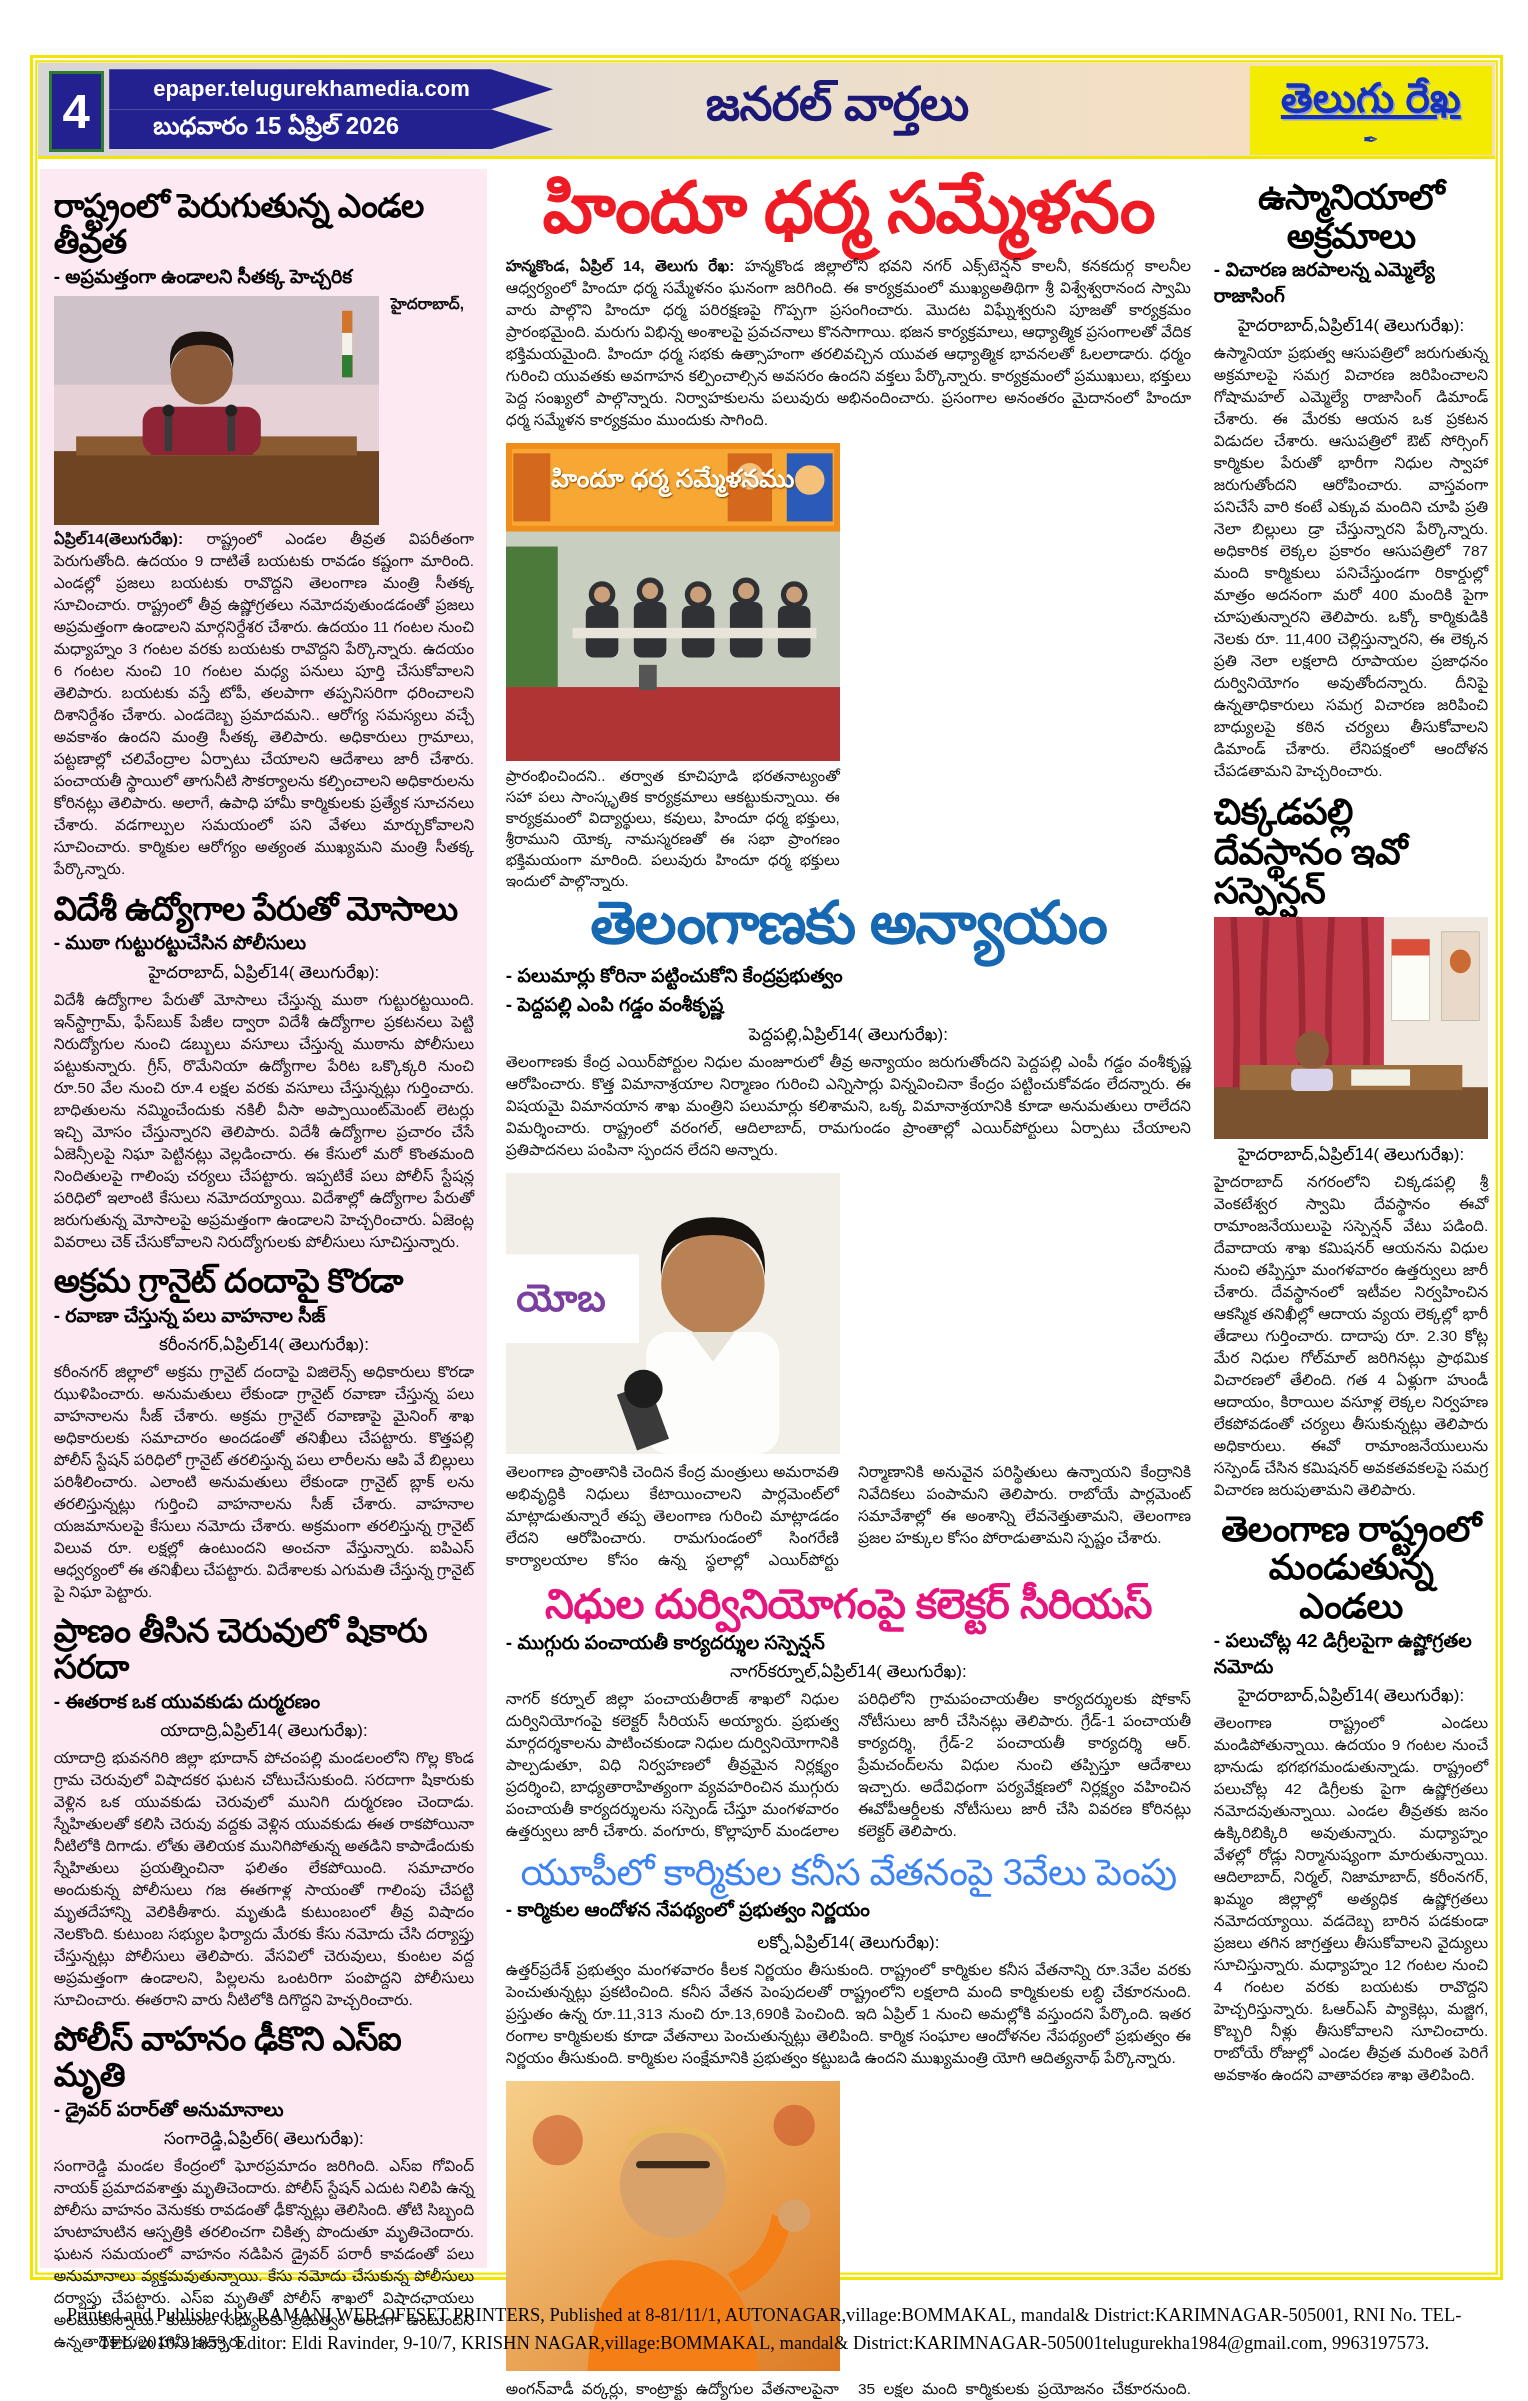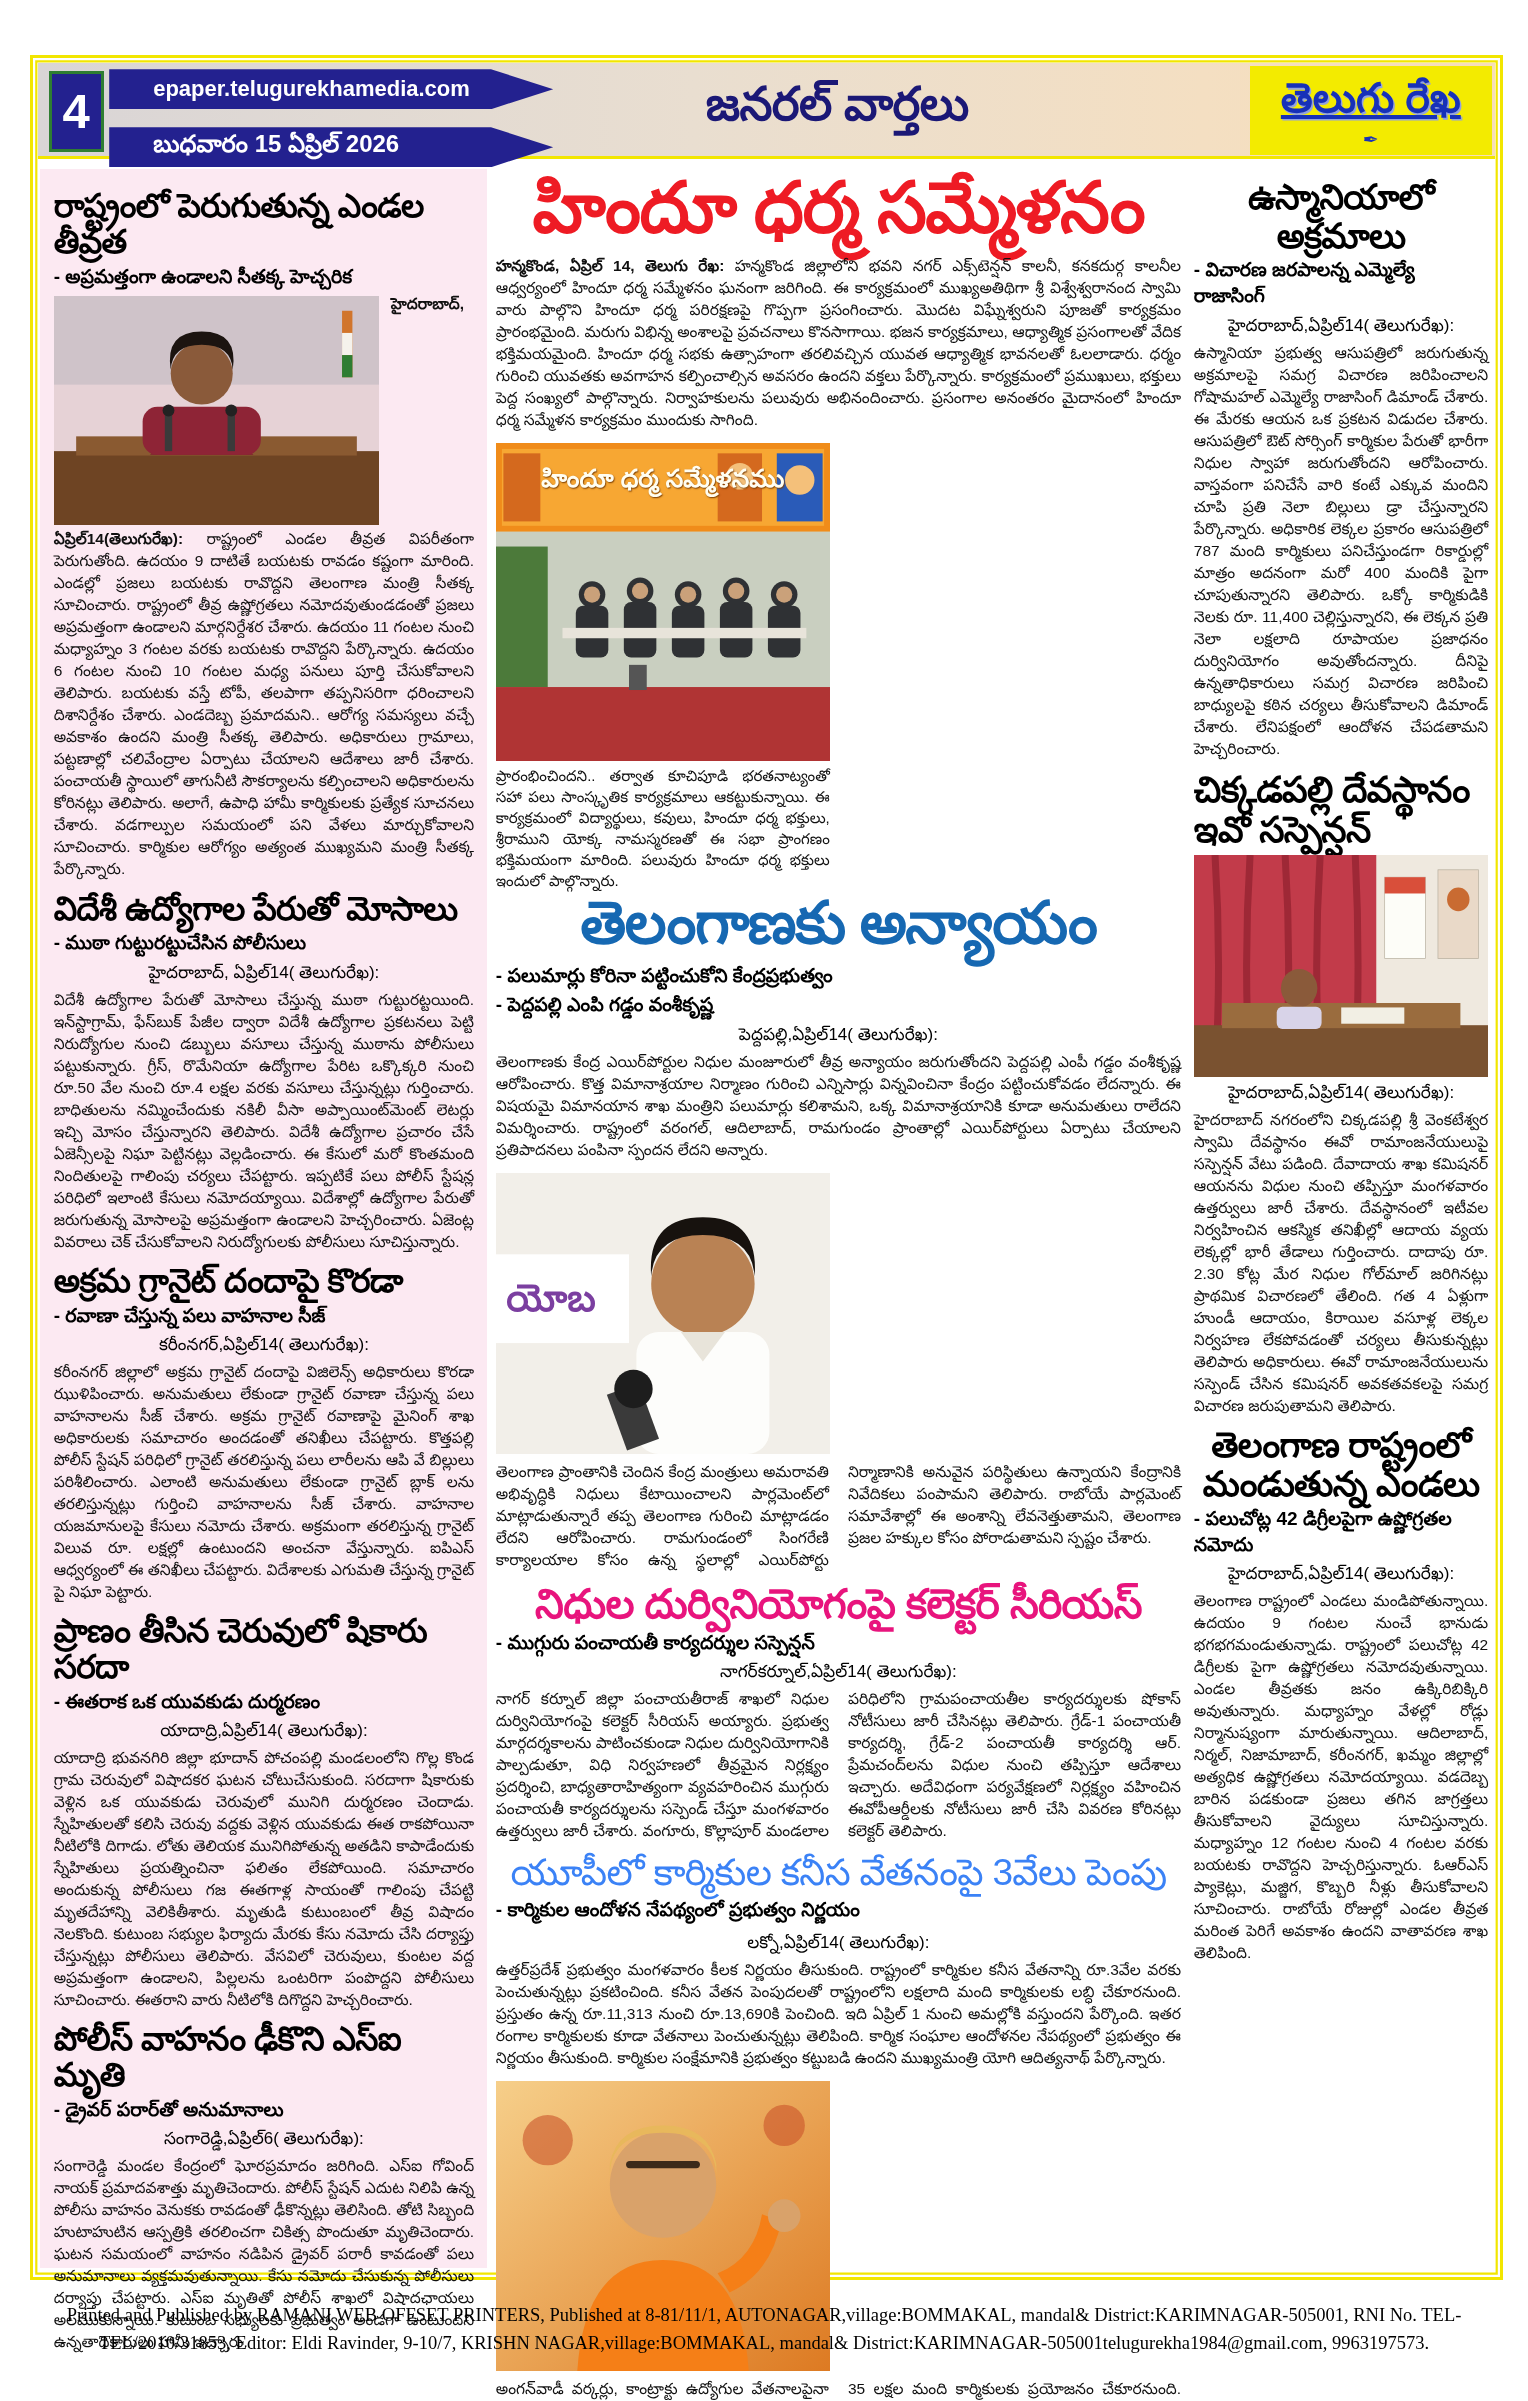--- a/index.html
+++ b/index.html
@@ -15,31 +15,31 @@
   .masthead { position:relative; height:96px; margin:5.2px;
               background:linear-gradient(to right,#d9d5d6 0%,#e9ded0 45%,#f4dfc2 80%,#f6ddba 100%);
               border-bottom:3px solid #f2e600; }
   .pagenum { position:absolute; left:10.4px; top:7.4px; width:55px; height:81px;
              background:#23218f; border:3.7px solid #2e7d32; color:#ffffff;
              font-size:49px; font-weight:bold; display:flex; align-items:center; justify-content:center; }
   .arrow { position:absolute; left:71px; height:40px; background:#23218f; color:#ffffff;
            display:flex; align-items:center; padding-left:44px; font-weight:bold;
            clip-path:polygon(0 0, 86% 0, 100% 50%, 86% 100%, 0 100%); }
   .arrow.web  { top:6px;  width:444px; font-size:22px; }
-  .arrow.date { top:64px; width:444px; font-size:24px;align-items:center; }
+  .arrow.date { top:46px; width:444px; font-size:24px;align-items:center; }
   .section-title { position:absolute; left:518px; top:13.3px; width:562px; text-align:center;
                    font-size:47px; font-weight:bold; color:#1b1876; letter-spacing:-0.7px; }
   .brand { position:absolute; right:3px; top:3px; width:242px; height:89px; background:#f3eb00;
            display:flex; flex-direction:column; align-items:center; justify-content:center; }
   .brand-text { color:#1731b8; font-size:41px; font-weight:bold; text-decoration:underline;
                 text-shadow:1.5px 1.5px 0 #93a2de; white-space:nowrap; }
   .pen { font-size:19px; color:#1731b8; line-height:0.8; }
 
   
-  .content { position:absolute; left:7.4px; right:7.4px; top:111px; bottom:9px; display:flex; gap:4px; }
+  .content { position:absolute; left:7.4px; right:7.4px; top:111px; bottom:9px; display:flex; gap:14px; }
   .col-left  { width:447px; background:#fce9f2; padding:9px 13.3px; }
   .col-center{ width:694px; padding:0 4.4px; }
   .col-right { flex:1; padding:0 4.4px; }
 
   
   .hl-left   { font-size:33px; font-weight:bold; color:#000; line-height:1.08; margin:10.4px 0 6px; letter-spacing:-0.7px; }
   .subhead   { font-size:19px; font-weight:bold; color:#000; margin:3px 0 1.5px; }
   .dateline  { font-size:17px; font-weight:normal; text-align:center; margin:4.4px 0 3px; }
   .body-txt  { font-size:15.5px; line-height:1.42; text-align:justify; color:#101010; }
   .cols2     { column-count:2; column-gap:19px; }

